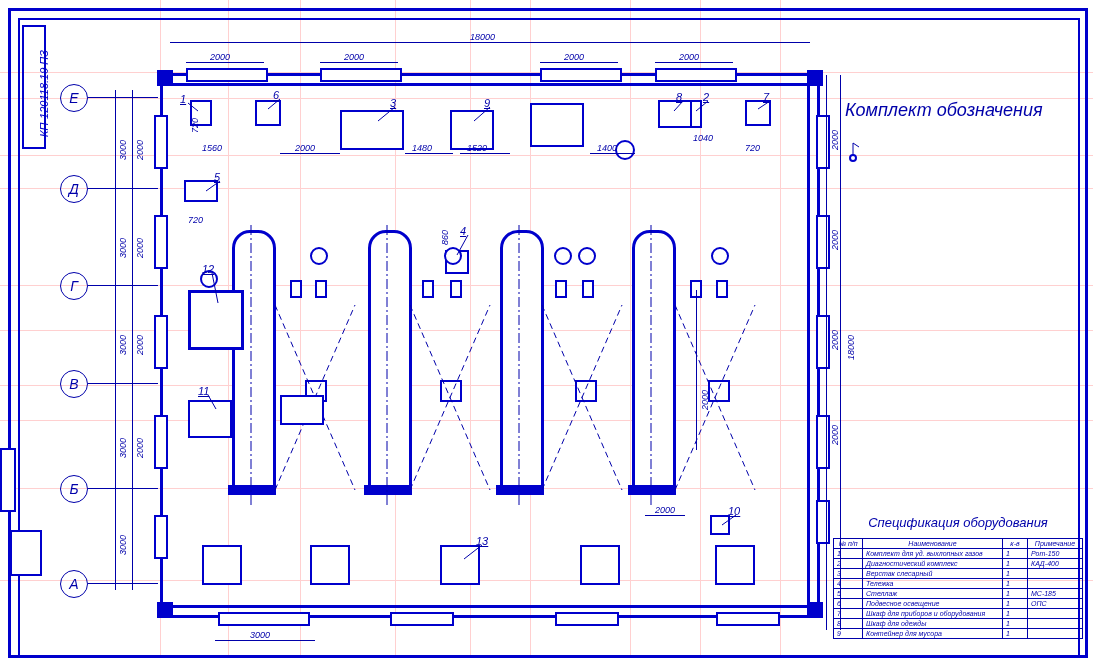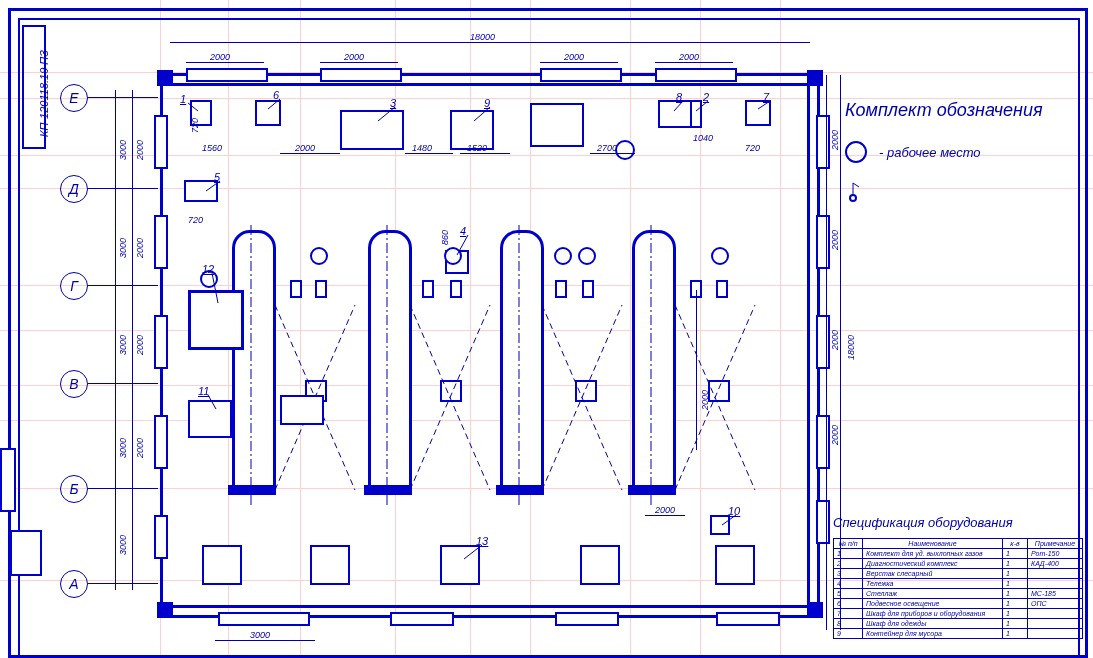--- a/index.html
+++ b/index.html
@@ -204,20 +204,21 @@
   .spec-area {
     position: absolute;
     left: 833px;
     top: 515px;
     width: 250px;
     color: #0000aa;
   }
   .spec-title {
     font-style: italic;
     font-size: 13px;
+    text-align: center;
     margin-bottom: 8px;
   }
   table.spec {
     border-collapse: collapse;
     font-size: 7px;
     font-style: italic;
     width: 100%;
     color: #0000aa;
   }
   table.spec th, table.spec td {
@@ -409,21 +410,21 @@
 
     <div class="equip" style="left:550px;top:470px;width:16px;height:16px"></div>
 
     <div class="dim-line-h" style="left:120px;top:108px;width:60px"></div>
     <div class="dim" style="left:135px;top:98px">2000</div>
     <div class="dim-line-h" style="left:245px;top:108px;width:48px"></div>
     <div class="dim" style="left:252px;top:98px">1480</div>
     <div class="dim-line-h" style="left:300px;top:108px;width:50px"></div>
     <div class="dim" style="left:307px;top:98px">1520</div>
     <div class="dim-line-h" style="left:430px;top:108px;width:45px"></div>
-    <div class="dim" style="left:437px;top:98px">2700</div>
+    <div class="dim" style="left:437px;top:98px">1400</div>
     <div class="dim" style="left:42px;top:98px">1560</div>
     <div class="dim" style="left:533px;top:88px">1040</div>
     <div class="dim" style="left:585px;top:98px">720</div>
 
     <div class="dim dim-v" style="left:30px;top:88px">720</div>
     <div class="dim" style="left:28px;top:170px">720</div>
     <div class="dim dim-v" style="left:280px;top:200px">860</div>
     <div class="dim" style="left:495px;top:460px">2000</div>
     <div class="dim-line-h" style="left:485px;top:470px;width:40px"></div>
 
@@ -483,26 +484,20 @@
   <div class="dim dim-v" style="left:830px;top:350px">2000</div>
   <div class="dim dim-v" style="left:830px;top:445px">2000</div>
 
   <div class="dim dim-v" style="left:700px;top:410px">2000</div>
   <div class="dim-line-v" style="left:696px;top:290px;height:160px"></div>
 
   <div class="legend">
     <div class="legend-title">Комплект обозначения</div>
     <div class="legend-item">
       <div class="legend-sym">
-          <div class="sym-circle"></div>
-        </div>
-      <span>- рабочее место</span>
-    </div>
-    <div class="legend-item">
-      <div class="legend-sym">
         <svg width="22" height="22">
             <polyline class="leader" points="8,2 8,14"></polyline>
             <circle cx="8" cy="17" r="3" stroke="#0000cc" stroke-width="2" fill="none"></circle>
             <polyline class="leader" points="8,2 14,6"></polyline>
           </svg>
       </div>
     </div>
   </div>
 
   <div class="spec-area">

